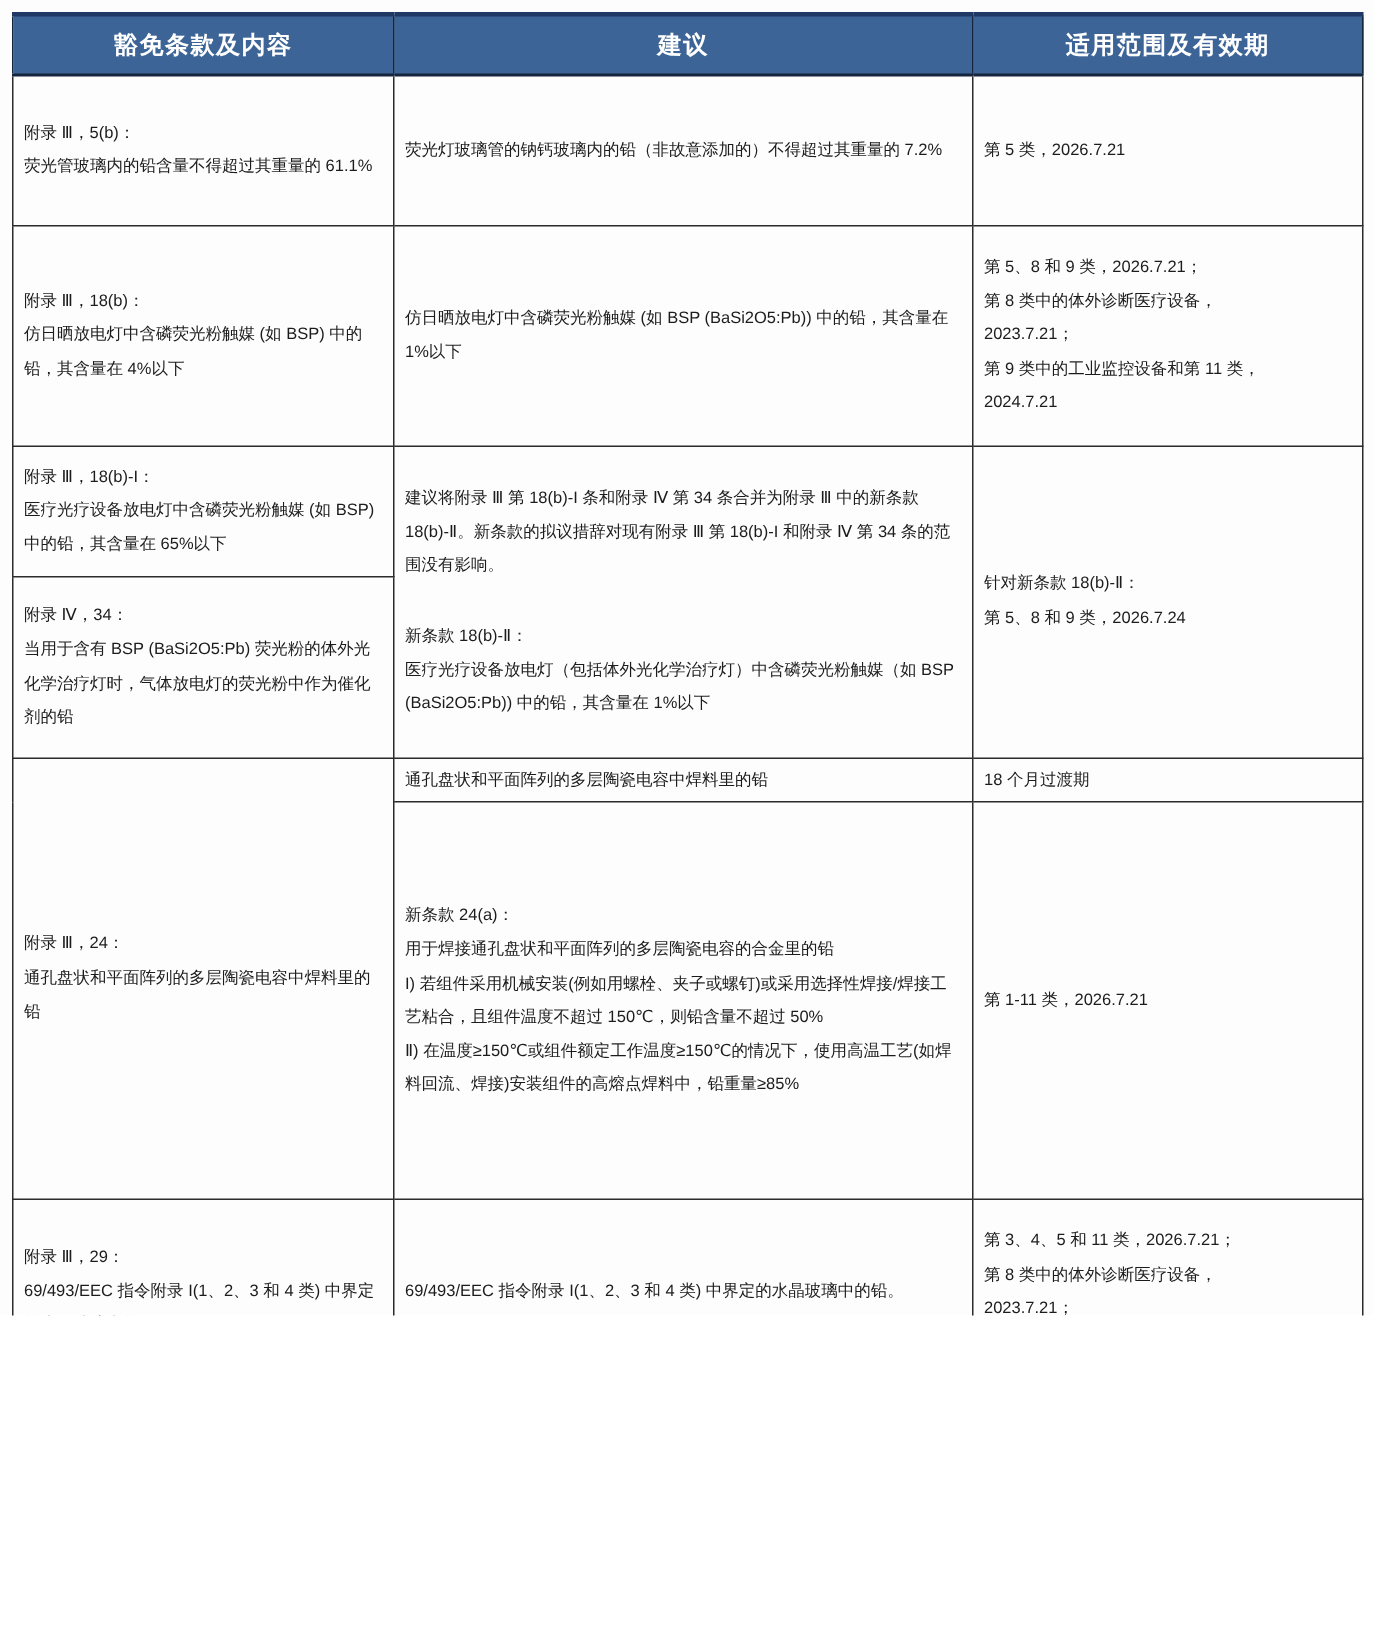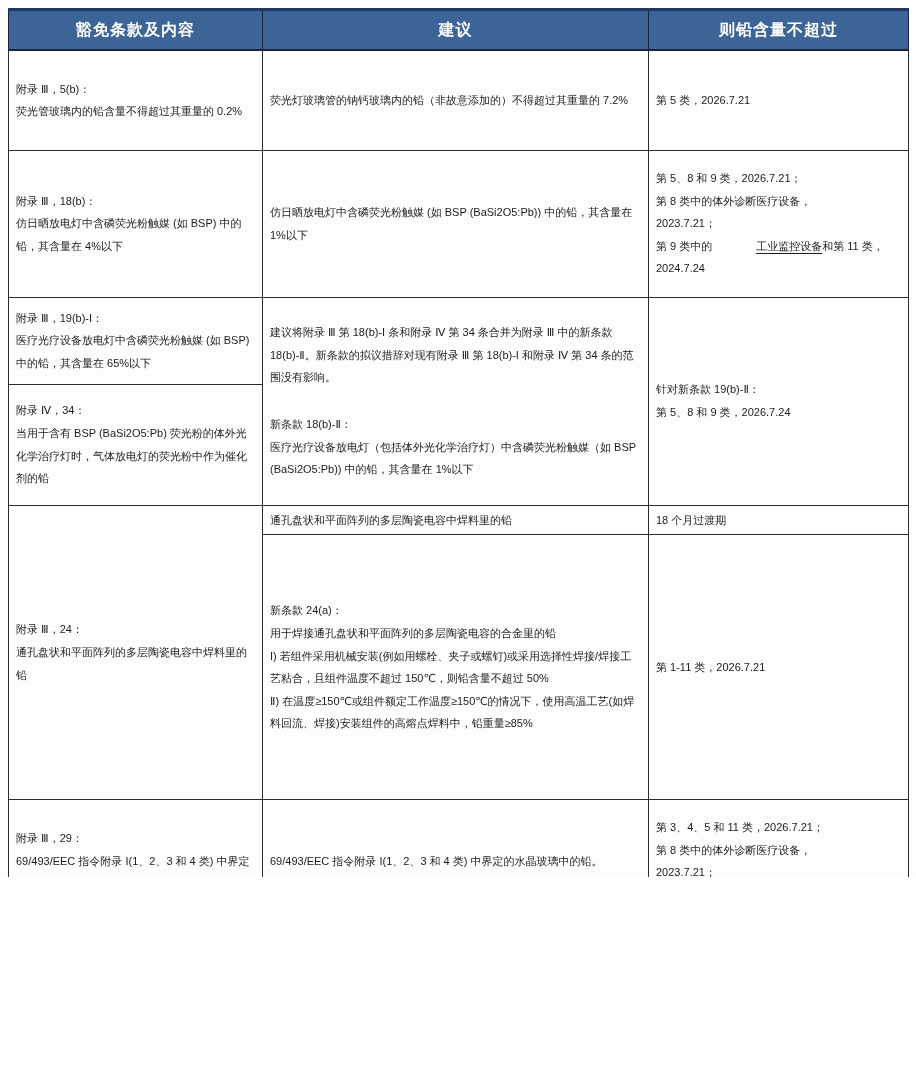--- a/index.html
+++ b/index.html
@@ -43,21 +43,21 @@
     vertical-align: middle;
     padding: 3px 7px;
     font-size: 11px;
     color: #1c1c1c;
     line-height: 2.05;
     overflow: hidden;
     box-sizing: border-box;
   }
   td p { margin: 0; }
   td p.gap { margin-top: 24px; }
-  .u { text-decoration: underline; text-underline-offset: 3px; margin-left: 44px; }
+  .u { text-underline-offset: 3px; }
   tr.h-r1 { height: 100px; }
   tr.h-r2 { height: 147px; }
   tr.h-r3a { height: 87px; }
   tr.h-r3b { height: 121px; }
   tr.h-r5a { height: 29px; }
   tr.h-r5b { height: 265px; padding-left: 24px; }
   tr.h-r6 { height: 124px; }
 </style>
 </head>
 <body>
@@ -66,29 +66,29 @@
   <table class="rohs">
     <colgroup>
       <col class="c1">
         <col class="c2">
         <col class="c3">
     </colgroup>
     <thead>
       <tr>
         <th>豁免条款及内容</th>
         <th>建议</th>
-        <th>则铅含量不超过</th>
+        <th>适用范围及有效期</th>
       </tr>
     </thead>
     <tbody>
 
       <tr class="h-r1">
         <td>
           <p>附录 Ⅲ，5(b)：</p>
-          <p>荧光管玻璃内的铅含量不得超过其重量的 0.2%</p>
+          <p>荧光管玻璃内的铅含量不得超过其重量的 61.1%</p>
         </td>
         <td>
           <p>荧光灯玻璃管的钠钙玻璃内的铅（非故意添加的）不得超过其重量的 7.2%</p>
         </td>
         <td>
           <p>第 5 类，2026.7.21</p>
         </td>
       </tr>
 
       <tr class="h-r2">
@@ -97,36 +97,36 @@
           <p>仿日晒放电灯中含磷荧光粉触媒 (如 BSP) 中的铅，其含量在 4%以下</p>
         </td>
         <td>
           <p>仿日晒放电灯中含磷荧光粉触媒 (如 BSP (BaSi2O5:Pb)) 中的铅，其含量在 1%以下</p>
         </td>
         <td>
           <p>第 5、8 和 9 类，2026.7.21；</p>
           <p>第 8 类中的体外诊断医疗设备，</p>
           <p>2023.7.21；</p>
           <p><span>第 9 类中的</span><span class="u">工业监控设备</span><span>和第 11 类，</span></p>
-          <p>2024.7.24</p>
+          <p>2024.7.21</p>
         </td>
       </tr>
 
       <tr class="h-r3a">
         <td>
-          <p>附录 Ⅲ，19(b)-I：</p>
+          <p>附录 Ⅲ，18(b)-I：</p>
           <p>医疗光疗设备放电灯中含磷荧光粉触媒 (如 BSP) 中的铅，其含量在 65%以下</p>
         </td>
         <td rowspan="2">
           <p>建议将附录 Ⅲ 第 18(b)-I 条和附录 Ⅳ 第 34 条合并为附录 Ⅲ 中的新条款 18(b)-Ⅱ。新条款的拟议措辞对现有附录 Ⅲ 第 18(b)-I 和附录 Ⅳ 第 34 条的范围没有影响。</p>
           <p class="gap">新条款 18(b)-Ⅱ：</p>
           <p>医疗光疗设备放电灯（包括体外光化学治疗灯）中含磷荧光粉触媒（如 BSP (BaSi2O5:Pb)) 中的铅，其含量在 1%以下</p>
         </td>
         <td rowspan="2">
-          <p>针对新条款 19(b)-Ⅱ：</p>
+          <p>针对新条款 18(b)-Ⅱ：</p>
           <p>第 5、8 和 9 类，2026.7.24</p>
         </td>
       </tr>
       <tr class="h-r3b">
         <td>
           <p>附录 Ⅳ，34：</p>
           <p>当用于含有 BSP (BaSi2O5:Pb) 荧光粉的体外光化学治疗灯时，气体放电灯的荧光粉中作为催化剂的铅</p>
         </td>
       </tr>
 

